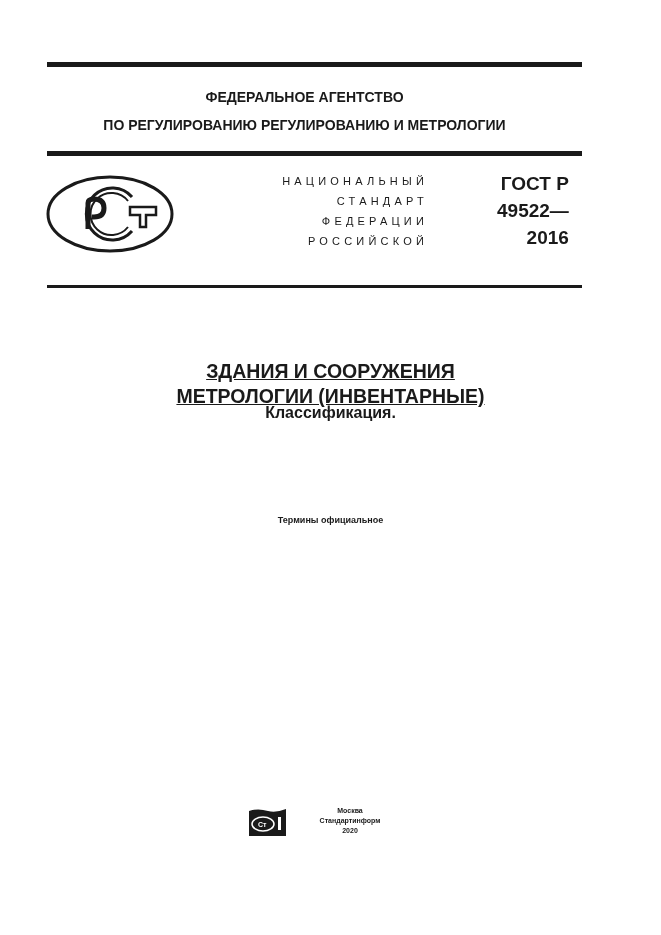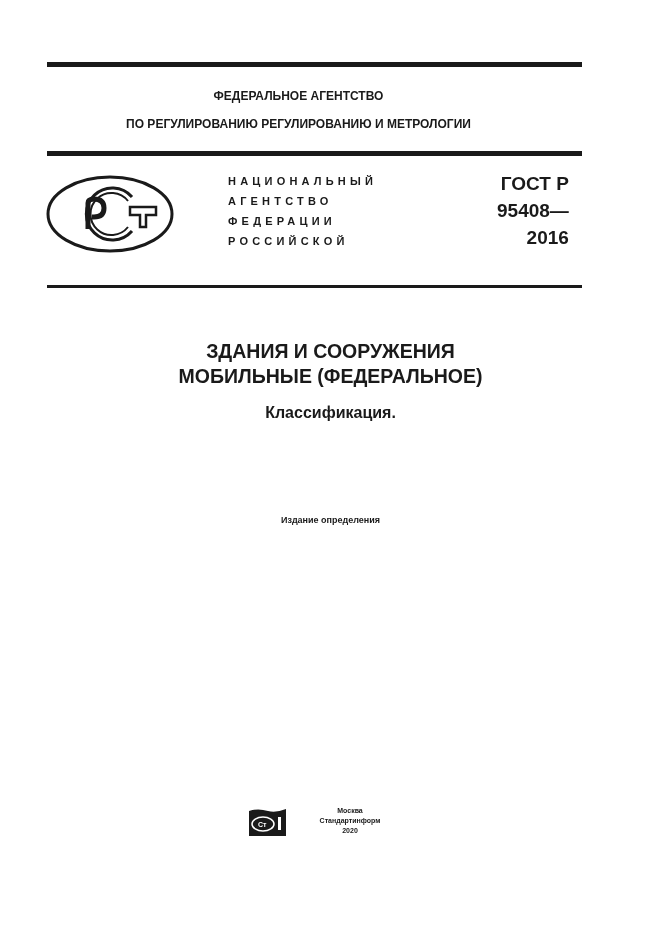--- a/index.html
+++ b/index.html
@@ -1,26 +1,26 @@
 <!DOCTYPE html>
 <html><head>
 <meta charset="utf-8">
 <style>
   html, body { margin:0; padding:0; background:#ffffff; }
   body { width:661px; height:935px; position:relative; overflow:hidden;
          font-family:"Liberation Sans", sans-serif; color:#1a1a1a; }
   .rule { position:absolute; left:47px; width:535px; background:#1a1a1a; }
-  .agency { position:absolute; left:31px; width:535px; text-align:center;
-            font-weight:bold; font-size:12px; }
+  .agency { position:absolute; left:37px; width:535px; text-align:center;
+            font-weight:bold; font-size:14px; }
   .logo { position:absolute; left:46px; top:175px; width:128px; height:78px; }
-  .natstd { position:absolute; left:228px; top:171px; width:200px; text-align:left;
-            font-weight:bold; font-size:11px; letter-spacing:4.2px; line-height:20px; }
+  .natstd { position:absolute; left:228px; top:171px; width:200px; text-align:right;
+            font-weight:normal; font-size:11px; letter-spacing:4.2px; line-height:20px; }
   .gost { position:absolute; left:497px; top:170px; font-weight:bold; font-size:19px; line-height:27px;text-align:right; }
   .title { position:absolute; left:47px; width:567px; text-align:center; font-weight:bold; }
-  .t1 { top:339px; font-size:19.5px; line-height:25px; }
+  .t1 { top:359px; font-size:19.5px; line-height:25px;text-decoration:underline; }
   .t2 { top:402px; font-size:16px; line-height:22px; }
   .edition { position:absolute; left:47px; width:567px; top:515px; text-align:center;
              font-weight:bold; font-size:9px; }
   .pub-logo { position:absolute; left:248px; top:807px; width:40px; height:30px; }
   .pub-text { position:absolute; left:300px; top:806px; width:100px; text-align:center;
               font-weight:bold; font-size:7px; line-height:10px; }
 </style>
 </head>
 <body>
 
@@ -34,42 +34,42 @@
     <ellipse cx="64" cy="39" rx="62" ry="37" fill="none" stroke="#1a1a1a" stroke-width="3"></ellipse>
     <path d="M86 22 A26 26 0 1 0 86 56" fill="none" stroke="#1a1a1a" stroke-width="3"></path>
     <path d="M82 26 A21 21 0 1 0 82 52" fill="none" stroke="#1a1a1a" stroke-width="2"></path>
     <path d="M42 54 L42 28 Q42 24 48 24 Q58 24 58 33 Q58 42 48 42 L46 42" fill="none" stroke="#1a1a1a" stroke-width="5"></path>
     <path d="M84 32 L110 32 L110 40 L100 40 L100 52 L94 52 L94 40 L84 40 Z" fill="none" stroke="#1a1a1a" stroke-width="2.5"></path>
   </svg>
 </div>
 
 <div class="natstd">
   <div>НАЦИОНАЛЬНЫЙ</div>
-  <div>АГЕНТСТВО</div>
+  <div>СТАНДАРТ</div>
   <div>ФЕДЕРАЦИИ</div>
   <div>РОССИЙСКОЙ</div>
 </div>
 
 <div class="gost">
   <div>ГОСТ Р</div>
-  <div>95408—</div>
+  <div>49522—</div>
   <div>2016</div>
 </div>
 
 <div class="rule" style="top:285px;height:3px;"></div>
 
 <div class="title t1">
   <div>ЗДАНИЯ И СООРУЖЕНИЯ</div>
-  <div>МОБИЛЬНЫЕ (ФЕДЕРАЛЬНОЕ)</div>
+  <div>МЕТРОЛОГИИ (ИНВЕНТАРНЫЕ)</div>
 </div>
 <div class="title t2">
   <div>Классификация.</div>
 </div>
 
-<div class="edition">Издание определения</div>
+<div class="edition">Термины официальное</div>
 
 <div class="pub-logo">
   <svg width="40" height="30" viewBox="0 0 40 30">
     <path d="M1 4 L1 29 L38 29 L38 2 Q28 6 20 4 Q10 1 1 4 Z" fill="#1a1a1a"></path>
     <ellipse cx="15" cy="17" rx="11" ry="7" fill="none" stroke="#fff" stroke-width="1.5"></ellipse>
     <text x="10" y="20" font-size="7" font-weight="bold" fill="#fff" font-family="Liberation Sans, sans-serif">Ст</text>
     <rect x="30" y="10" width="3" height="13" fill="#fff"></rect>
   </svg>
 </div>
 <div class="pub-text">

